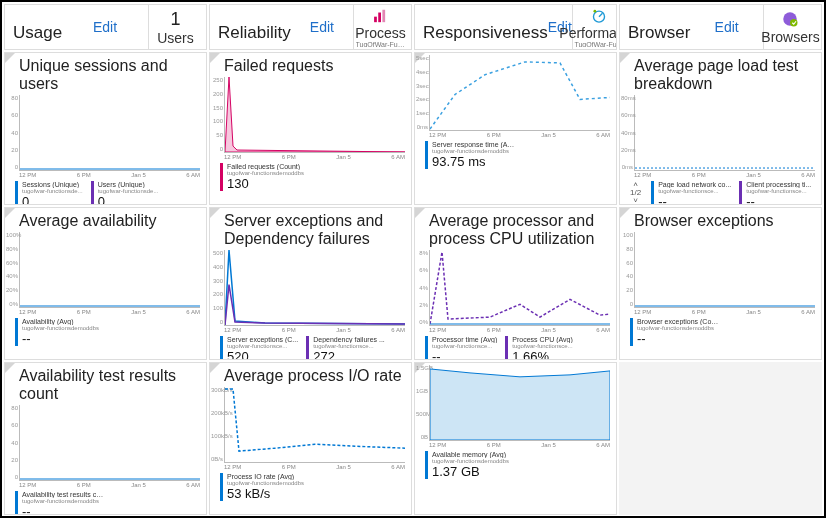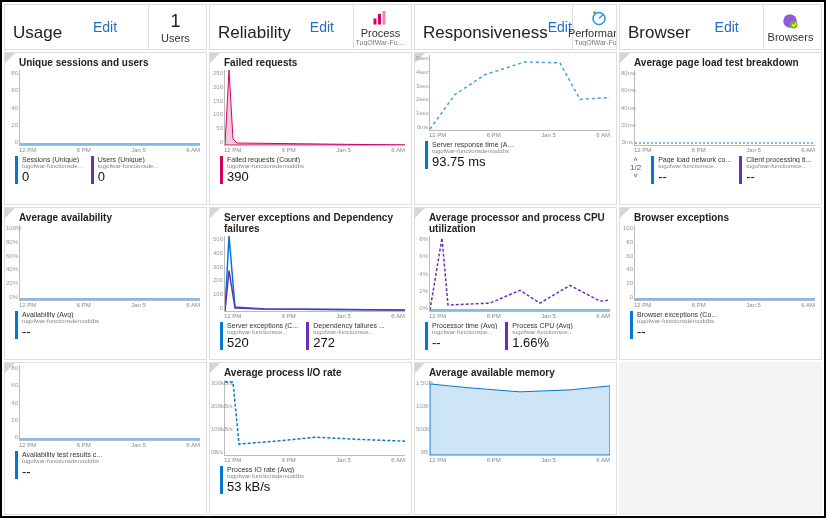--- a/index.html
+++ b/index.html
@@ -51,26 +51,26 @@
     justify-content: center;
     width: 54px;
     height: 100%;
     border-left: 1px solid #ddd;
     font-size: 8px;
     color: #333;
     text-align: center;
     padding: 2px;
   }
   .iconbox .num { font-size: 18px; font-weight: 400; color: #222; }
-  .iconbox .lbl { font-size: 11px; }
+  .iconbox .lbl { font-size: 14px; }
   .iconbox .sub { font-size: 7px; color: #777; white-space: nowrap; overflow: hidden; text-overflow: ellipsis; max-width: 50px;}
   .ico { width: 18px; height: 18px; margin-bottom: 1px; }
   .tile-title {
-    font-size: 10px;
-    font-weight: 700;
+    font-size: 16px;
+    font-weight: 400;
     padding: 4px 6px 0 14px;
     color: #222;
   }
   .corner {
     position: absolute;
     top: 0; left: 0;
     width: 0; height: 0;
     border-top: 10px solid #888;
     border-right: 10px solid transparent;
     opacity: .35;
@@ -246,21 +246,21 @@
       <div class="xaxis">
         <span>12 PM</span>
         <span>6 PM</span>
         <span>Jan 5</span>
         <span>6 AM</span>
       </div>
       <div class="legend">
         <div class="legend-item" style="border-color:#d40062">
           <div class="l1">Failed requests (Count)</div>
           <div class="l2">tugofwar-functionsdemoddbs</div>
-          <div class="l3">390</div>
+          <div class="l3">130</div>
         </div>
       </div>
     </div>
   <div class="tile">
       <div class="corner"></div>
       <div class="chart-area">
         <div class="yaxis">
           <span>5sec</span>
           <span>4sec</span>
           <span>3sec</span>
@@ -453,20 +453,21 @@
         <div class="legend-item" style="border-color:#0078d4">
           <div class="l1">Browser exceptions (Count)</div>
           <div class="l2">tugofwar-functionsdemoddbs</div>
           <div class="l3">--</div>
         </div>
       </div>
     </div>
 
   <div class="tile">
       <div class="corner"></div>
+      <div class="tile-title">Availability test results count</div>
       <div class="chart-area">
         <div class="yaxis">
           <span>80</span>
           <span>60</span>
           <span>40</span>
           <span>20</span>
           <span>0</span>
         </div>
         <svg class="line" viewBox="0 0 180 76" preserveAspectRatio="none">
           <line x1="0" y1="75" x2="180" y2="75" stroke="#0078d4" stroke-width="1"></line>
@@ -509,34 +510,40 @@
       <div class="legend">
         <div class="legend-item" style="border-color:#0078d4">
           <div class="l1">Process IO rate (Avg)</div>
           <div class="l2">tugofwar-functionsdemoddbs</div>
           <div class="l3">53 kB/s</div>
         </div>
       </div>
     </div>
   <div class="tile">
       <div class="corner"></div>
-      <div class="tile-title">Average available memory</div>
       <div class="chart-area">
         <div class="yaxis">
           <span>1.5GB</span>
           <span>1GB</span>
           <span>500MB</span>
           <span>0B</span>
         </div>
         <svg class="line" viewBox="0 0 180 76" preserveAspectRatio="none">
           <polygon points="0,76 0,4 40,8 90,12 140,10 180,6 180,76" fill="#cde5f5" stroke="#0078d4" stroke-width="1"></polygon>
         </svg>
       </div>
       <div class="xaxis">
         <span>12 PM</span>
         <span>6 PM</span>
         <span>Jan 5</span>
         <span>6 AM</span>
       </div>
+      <div class="legend">
+        <div class="legend-item" style="border-color:#0078d4">
+          <div class="l1">Available memory (Avg)</div>
+          <div class="l2">tugofwar-functionsdemoddbs</div>
+          <div class="l3">1.37 GB</div>
+        </div>
+      </div>
     </div>
   <div class="tile empty-tile"></div>
 
 </div>
 
 </body></html>

